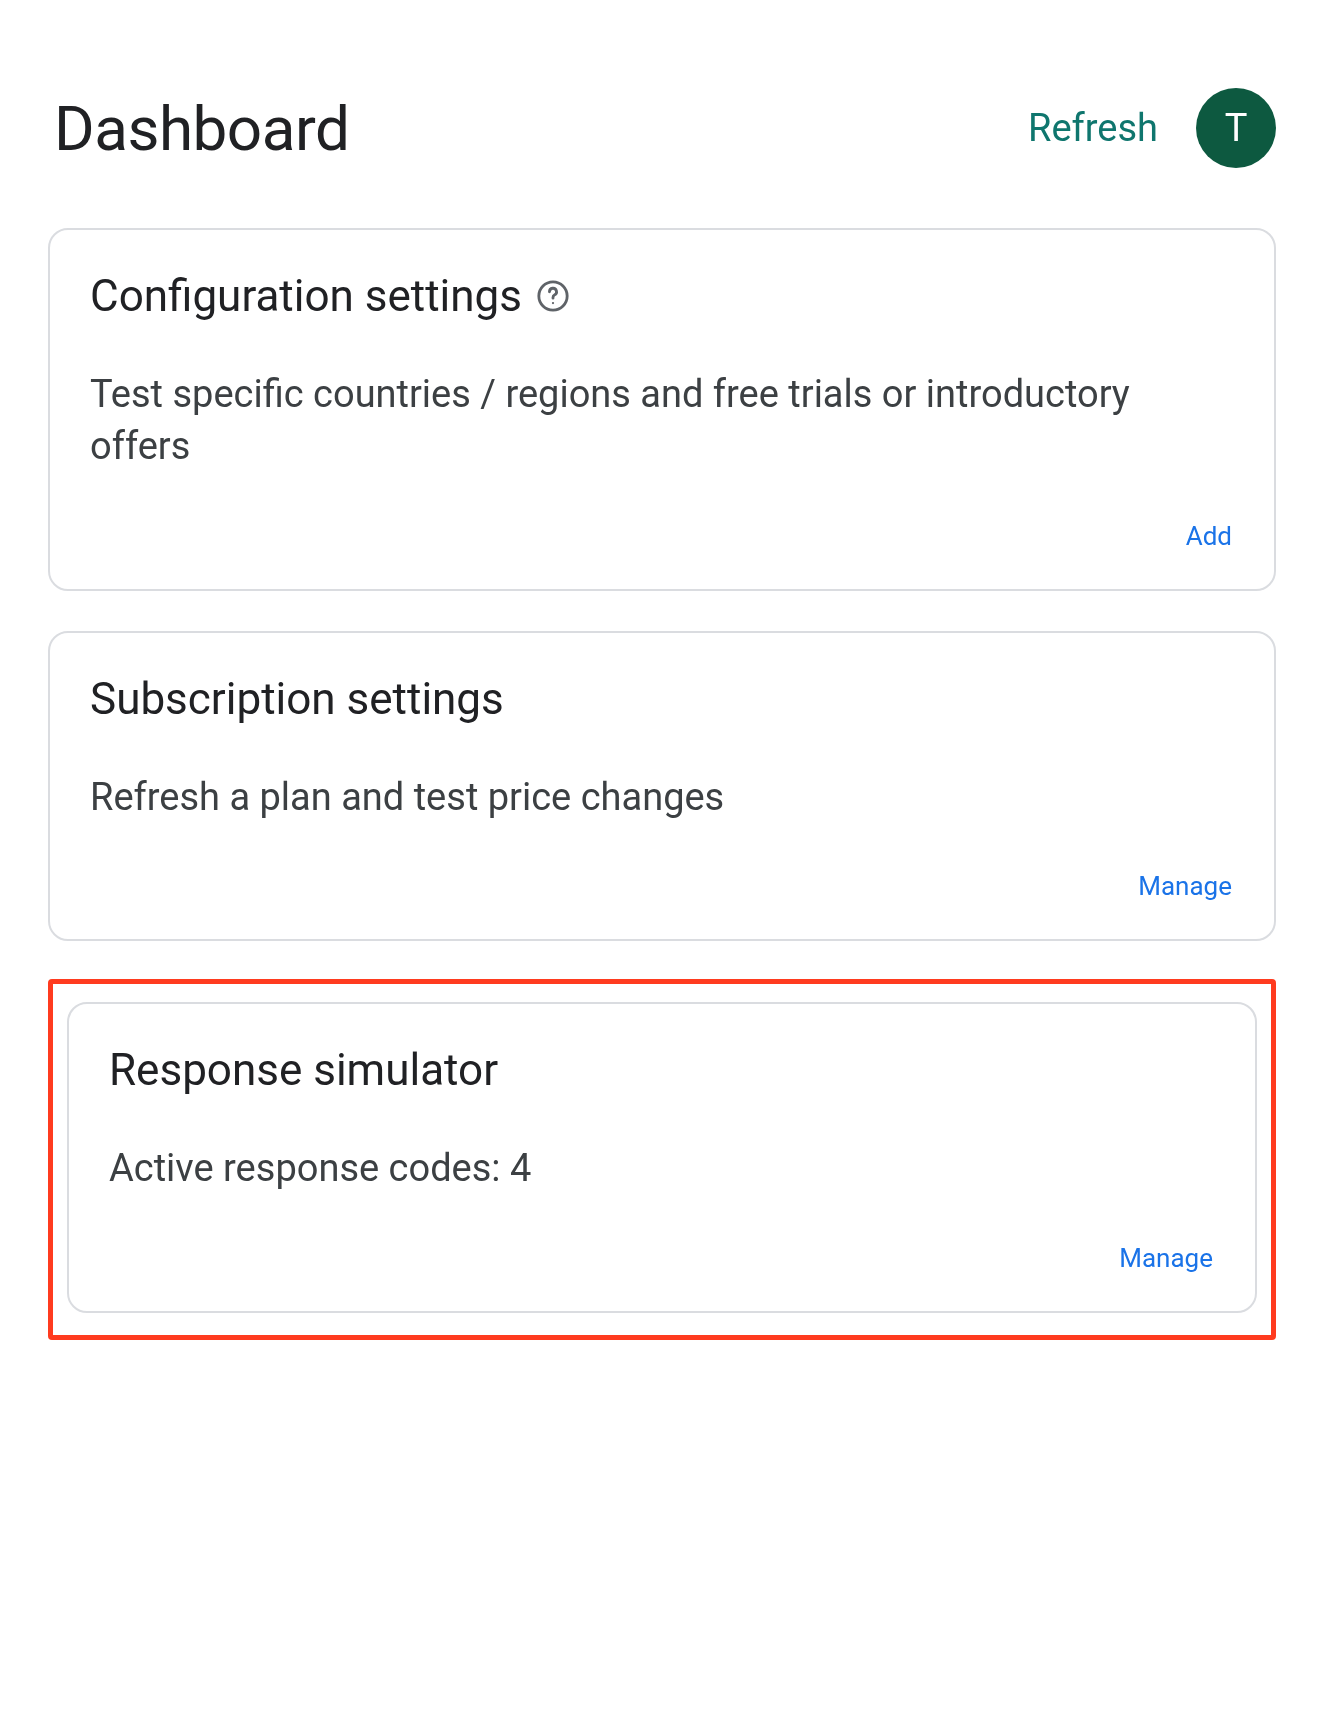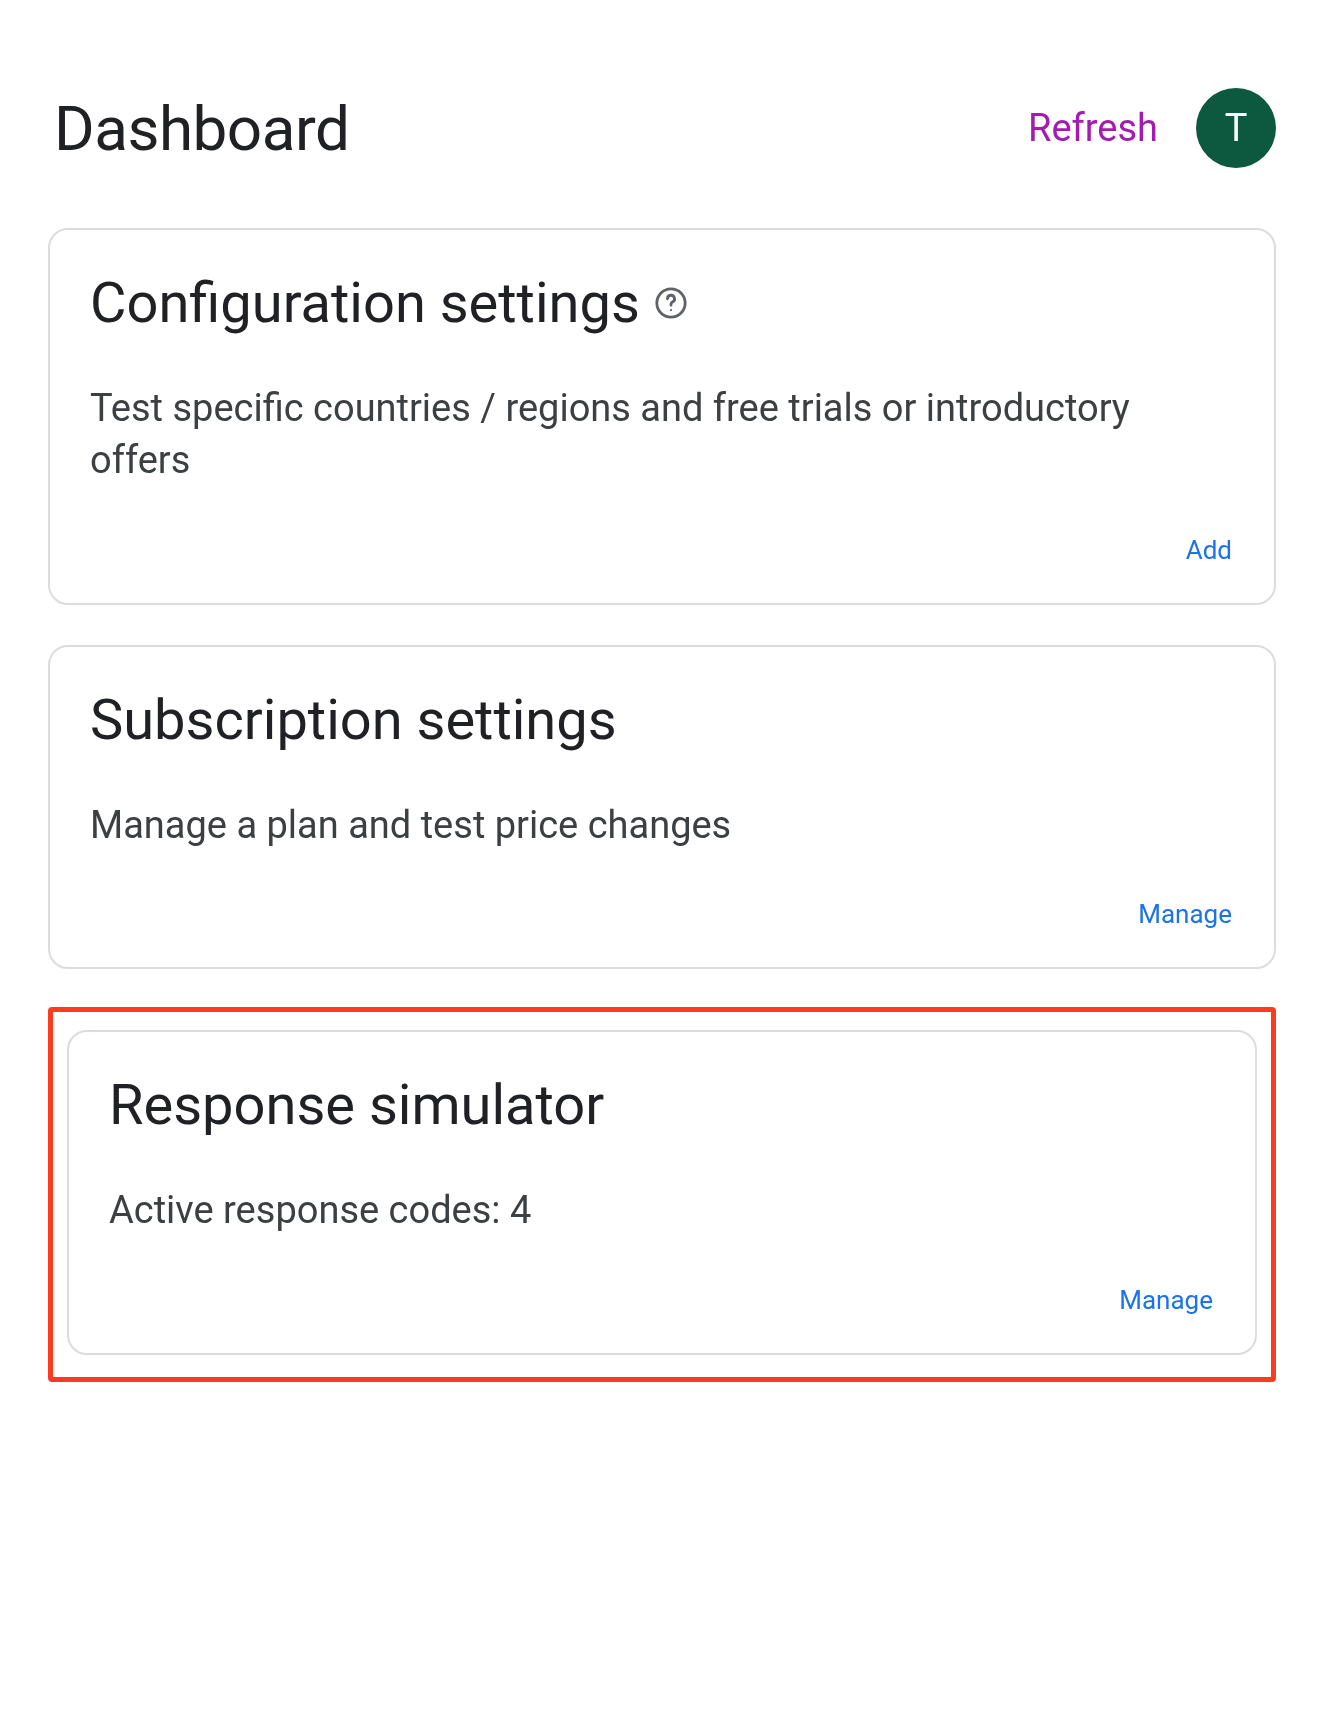--- a/index.html
+++ b/index.html
@@ -28,21 +28,21 @@
       font-weight: 400;
       color: #202124;
       letter-spacing: -0.5px;
     }
     .header-right {
       display: flex;
       align-items: center;
       gap: 38px;
     }
     .refresh-link {
-      color: #a21caf;
+      color: #0f766e;
       font-size: 38px;
       font-weight: 400;
       cursor: pointer;
       text-decoration: none;
     }
     .avatar {
       width: 80px;
       height: 80px;
       border-radius: 50%;
       background: #0d5940;
@@ -60,21 +60,21 @@
       padding: 40px 40px 30px 40px;
       margin-bottom: 40px;
     }
     .card-title-row {
       display: flex;
       align-items: center;
       gap: 14px;
       margin-bottom: 46px;
     }
     .card-title {
-      font-size: 56px;
+      font-size: 44px;
       font-weight: 400;
       color: #202124;
     }
     .help-icon {
       width: 34px;
       height: 34px;
       display: inline-flex;
       align-items: center;
       justify-content: center;
       color: #5f6368;
@@ -137,21 +137,21 @@
   <div class="card-desc">Test specific countries / regions and free trials or introductory offers</div>
   <div class="card-action-row">
     <a class="card-action">Add</a>
   </div>
 </div>
 
 <div class="card">
   <div class="card-title-row">
     <div class="card-title">Subscription settings</div>
   </div>
-  <div class="card-desc">Manage a plan and test price changes</div>
+  <div class="card-desc">Refresh a plan and test price changes</div>
   <div class="card-action-row">
     <a class="card-action">Manage</a>
   </div>
 </div>
 
 <div class="highlight-box">
   <div class="card">
     <div class="card-title-row">
       <div class="card-title">Response simulator</div>
     </div>

